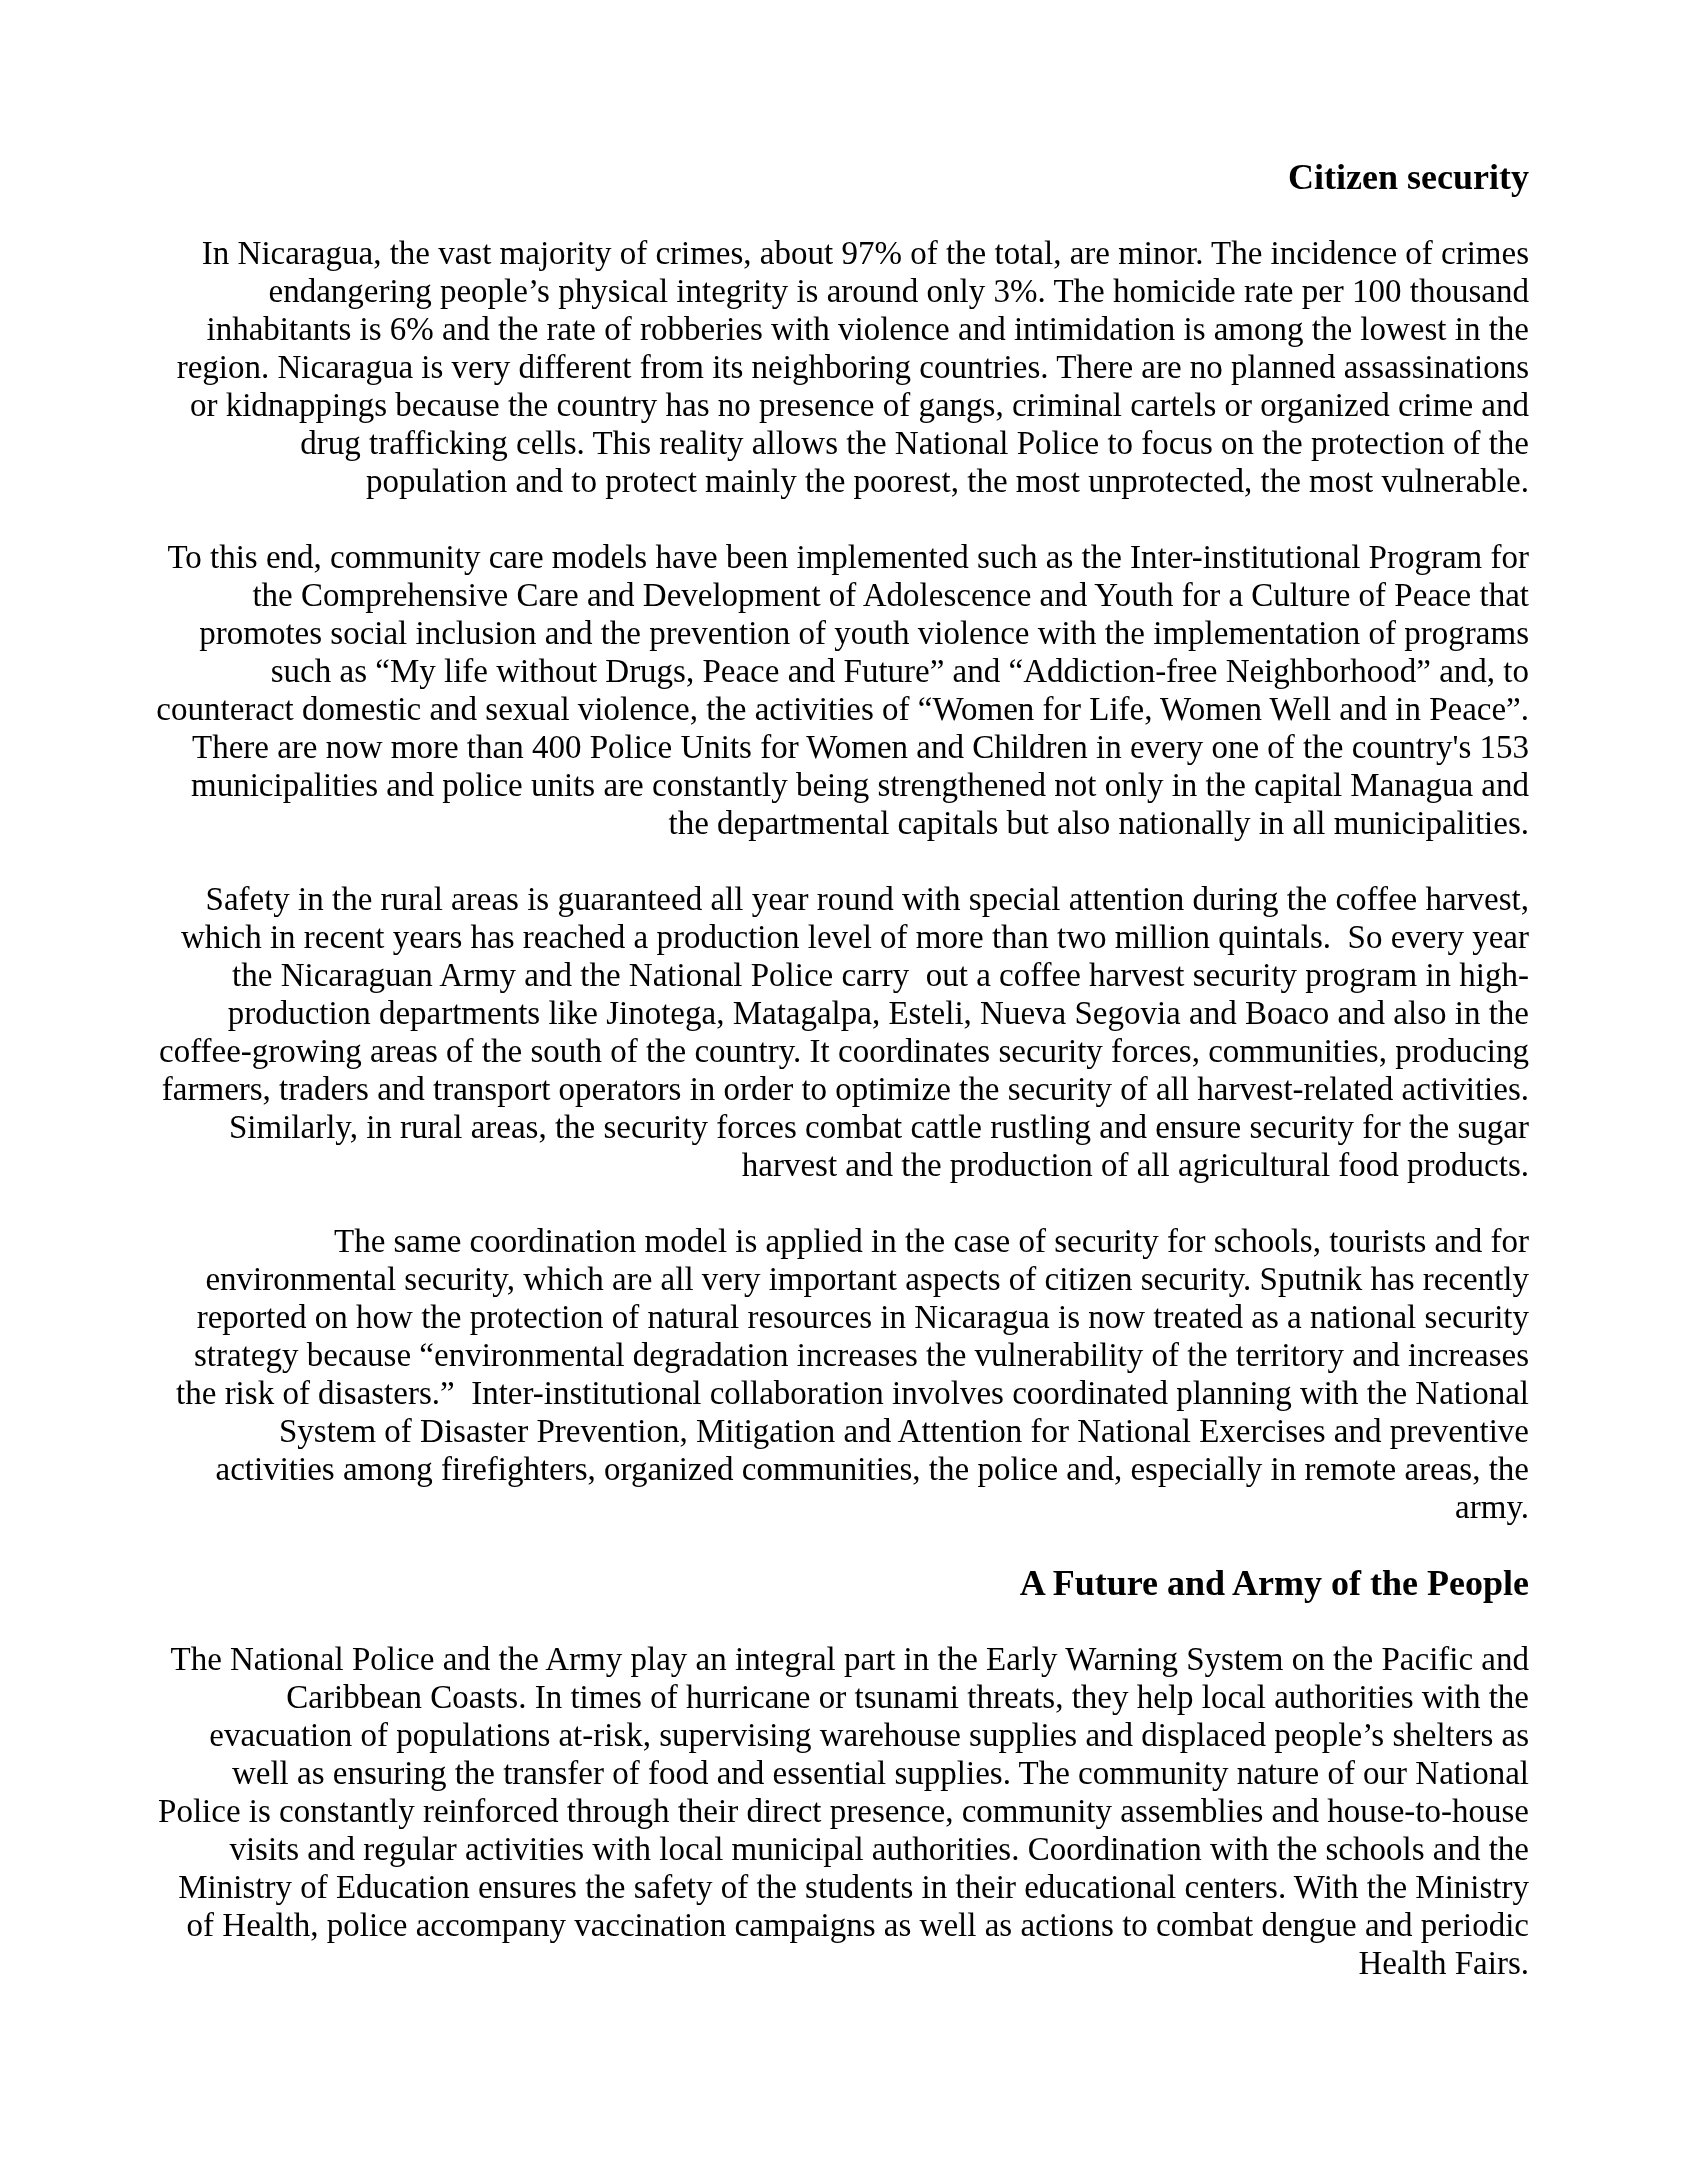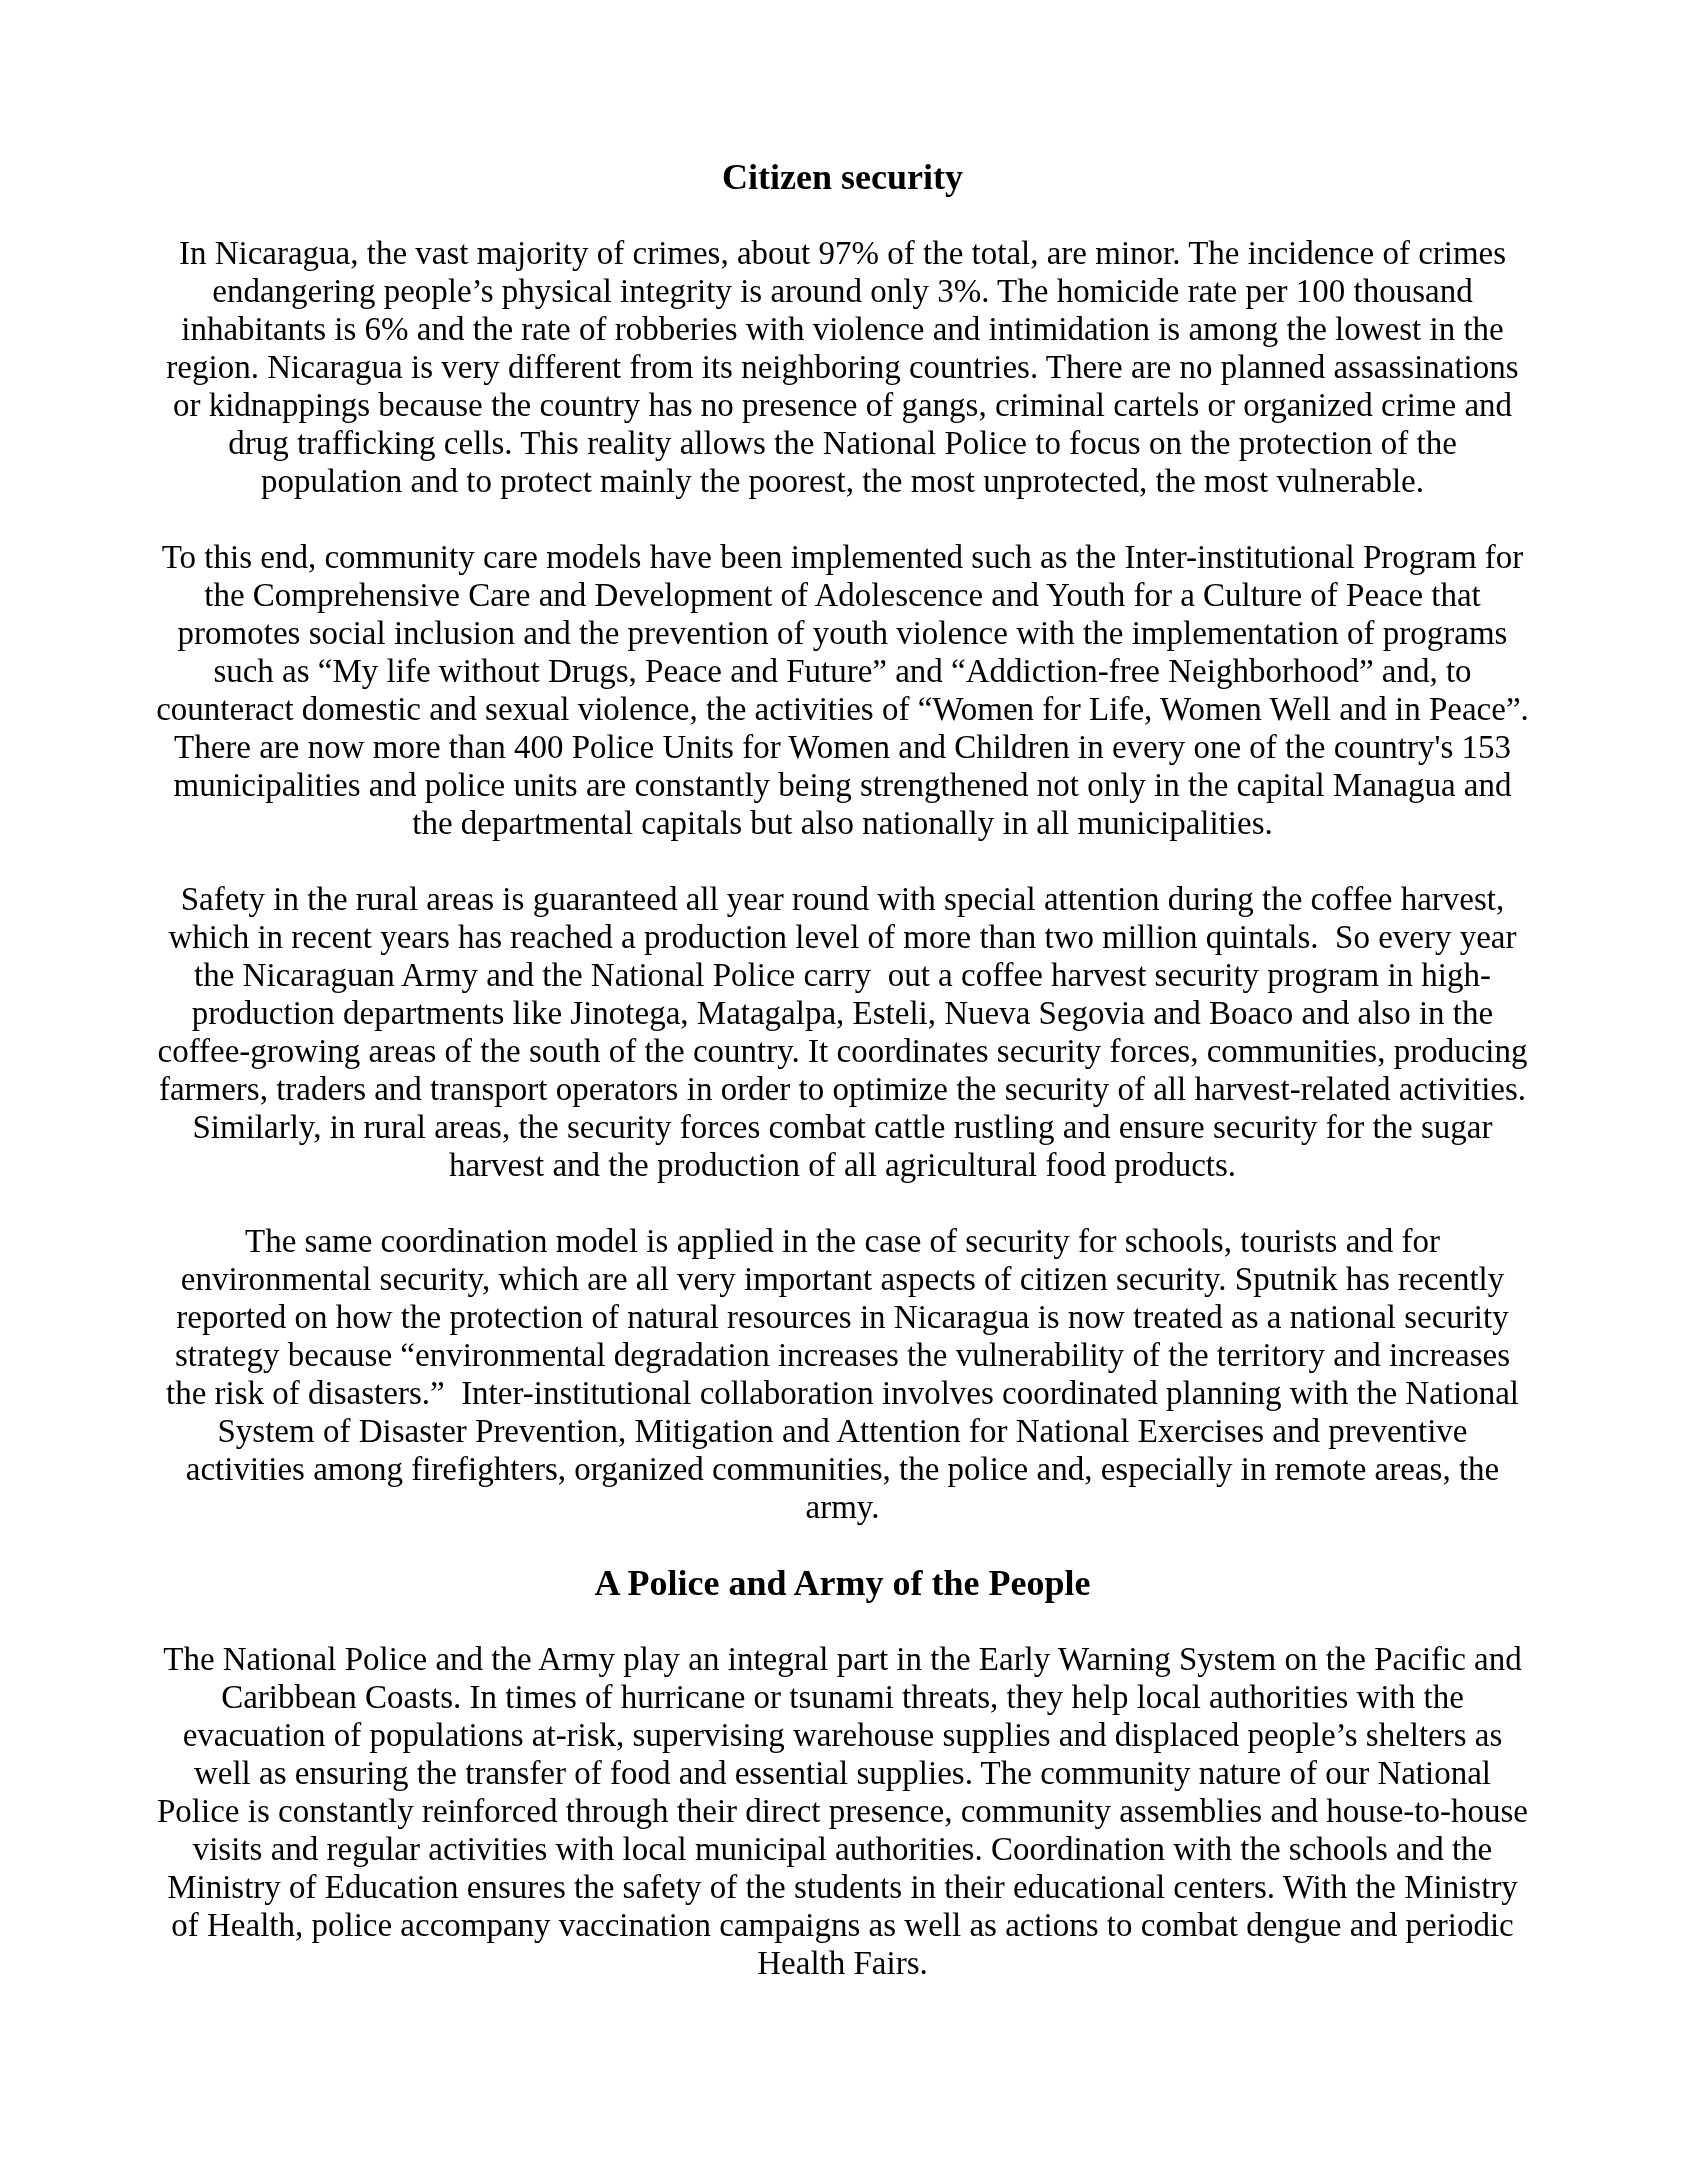--- a/index.html
+++ b/index.html
@@ -15,21 +15,21 @@
   .doc-page {
     box-sizing: border-box;
     width: 1683px;
     height: 2178px;
     background: #ffffff;
     padding: 158px 154px 0 156px;
     font-family: "Liberation Serif", "DejaVu Serif", serif;
     font-size: 33px;
     line-height: 38px;
     color: #000000;
-    text-align: center;
+    text-align: right;
   }
   .doc-heading {
     margin: 0 0 38px 0;
     font-size: 36px;
     font-weight: 700;
     line-height: 38px;
     white-space: pre-wrap;
   }
   .doc-para {
     margin: 8px 0 38px 0;
@@ -44,17 +44,17 @@
   <h1 class="doc-heading">Citizen security</h1>
 
   <p class="doc-para">In Nicaragua, the vast majority of crimes, about 97% of the total, are minor. The incidence of crimes endangering people’s physical integrity is around only 3%. The homicide rate per 100 thousand inhabitants is 6% and the rate of robberies with violence and intimidation is among the lowest in the region. Nicaragua is very different from its neighboring countries. There are no planned assassinations or kidnappings because the country has no presence of gangs, criminal cartels or organized crime and drug trafficking cells. This reality allows the National Police to focus on the protection of the population and to protect mainly the poorest, the most unprotected, the most vulnerable.</p>
 
   <p class="doc-para">To this end, community care models have been implemented such as the Inter-institutional Program for the Comprehensive Care and Development of Adolescence and Youth for a Culture of Peace that promotes social inclusion and the prevention of youth violence with the implementation of programs such as “My life without Drugs, Peace and Future” and “Addiction-free Neighborhood” and, to counteract domestic and sexual violence, the activities of “Women for Life, Women Well and in Peace”. There are now more than 400 Police Units for Women and Children in every one of the country's 153 municipalities and police units are constantly being strengthened not only in the capital Managua and the departmental capitals but also nationally in all municipalities.</p>
 
   <p class="doc-para">Safety in the rural areas is guaranteed all year round with special attention during the coffee harvest, which in recent years has reached a production level of more than two million quintals.  So every year the Nicaraguan Army and the National Police carry  out a coffee harvest security program in high-production departments like Jinotega, Matagalpa, Esteli, Nueva Segovia and Boaco and also in the coffee-growing areas of the south of the country. It coordinates security forces, communities, producing farmers, traders and transport operators in order to optimize the security of all harvest-related activities. Similarly, in rural areas, the security forces combat cattle rustling and ensure security for the sugar harvest and the production of all agricultural food products.</p>
 
   <p class="doc-para">The same coordination model is applied in the case of security for schools, tourists and for environmental security, which are all very important aspects of citizen security. Sputnik has recently reported on how the protection of natural resources in Nicaragua is now treated as a national security strategy because “environmental degradation increases the vulnerability of the territory and increases the risk of disasters.”  Inter-institutional collaboration involves coordinated planning with the National System of Disaster Prevention, Mitigation and Attention for National Exercises and preventive activities among firefighters, organized communities, the police and, especially in remote areas, the army.</p>
 
-  <h1 class="doc-heading">A Police and Army of the People</h1>
+  <h1 class="doc-heading">A Future and Army of the People</h1>
 
   <p class="doc-para">The National Police and the Army play an integral part in the Early Warning System on the Pacific and Caribbean Coasts. In times of hurricane or tsunami threats, they help local authorities with the evacuation of populations at-risk, supervising warehouse supplies and displaced people’s shelters as well as ensuring the transfer of food and essential supplies. The community nature of our National Police is constantly reinforced through their direct presence, community assemblies and house-to-house visits and regular activities with local municipal authorities. Coordination with the schools and the Ministry of Education ensures the safety of the students in their educational centers. With the Ministry of Health, police accompany vaccination campaigns as well as actions to combat dengue and periodic Health Fairs.</p>
 </div>
 
 
 </body></html>

